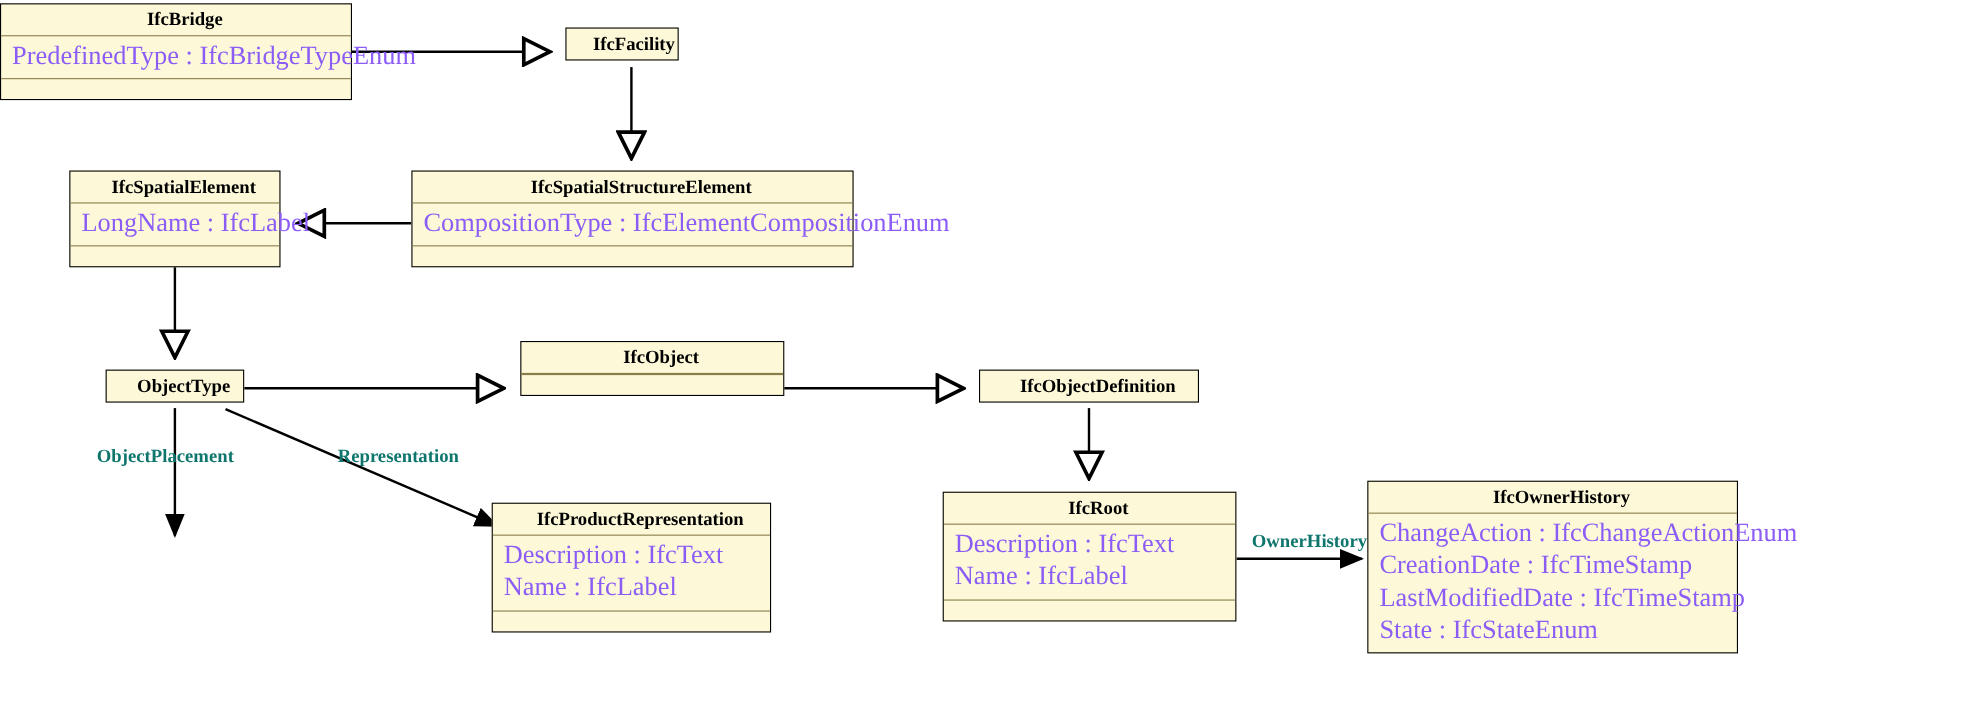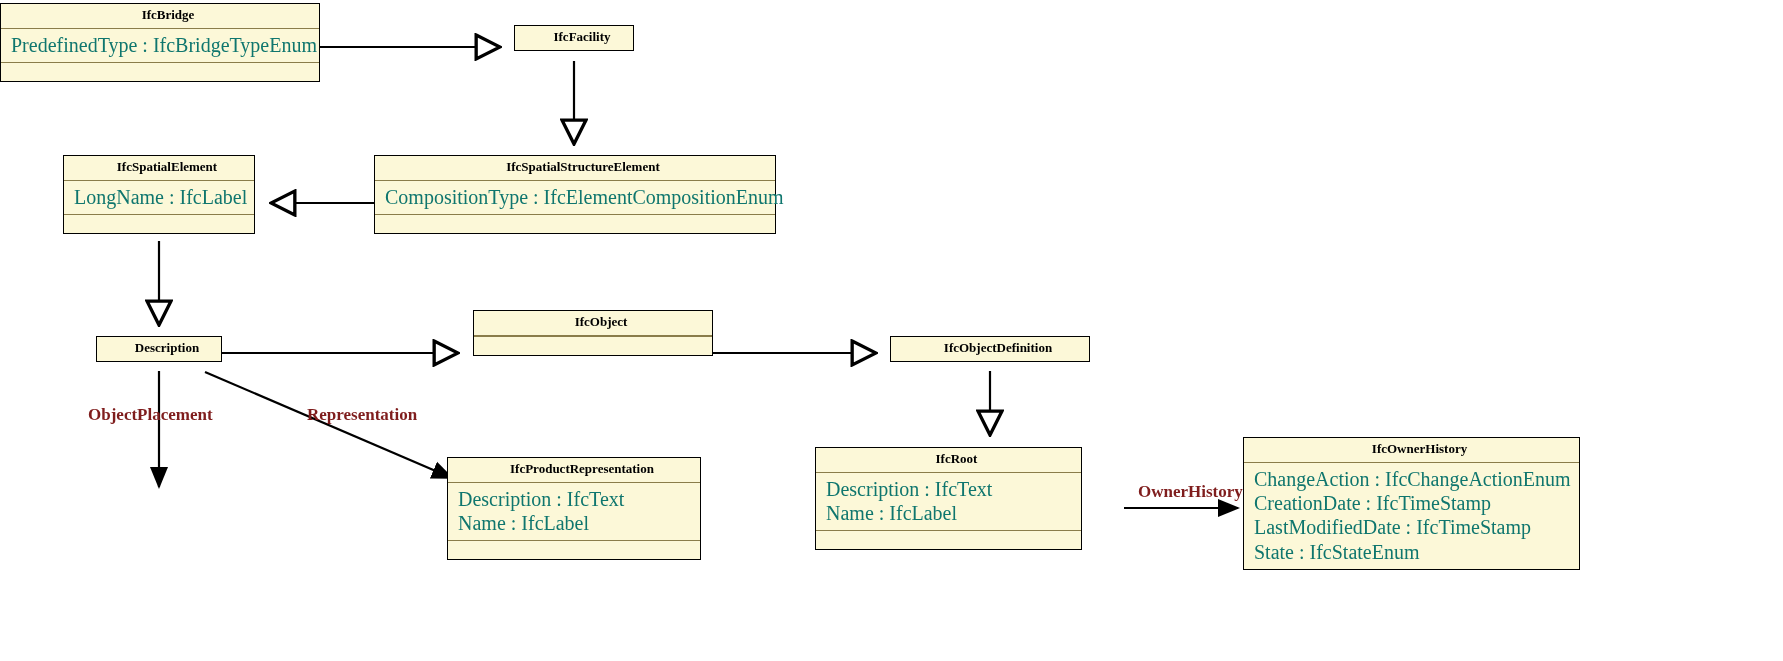--- a/index.html
+++ b/index.html
@@ -26,47 +26,47 @@
   .uml-class {
     position: absolute;
     background: #fcf8d8;
     border: 1.5px solid #000000;
     box-sizing: border-box;
     z-index: 5;
   }
   .uml-title {
     text-align: center;
     font-weight: bold;
-    font-size: 13px;
+    font-size: 17px;
     color: #000000;
     padding: 4px 8px 5px 24px;
     line-height: 1.12;
     white-space: nowrap;
   }
   .uml-sep {
     height: 0;
     border-top: 1.5px solid #8a7d4a;
   }
   .uml-attrs {
     padding: 4px 8px 5px 10px;
   }
   .uml-attr {
-    font-size: 20px;
-    color: #0f766e;
+    font-size: 24px;
+    color: #8b5cf6;
     line-height: 1.22;
     white-space: nowrap;
   }
   .uml-ops {
     height: 18px;
   }
   .edge-label {
     position: absolute;
     font-size: 17px;
     font-weight: bold;
-    color: #7f1d1d;
+    color: #0f766e;
     white-space: nowrap;
     z-index: 6;
   }
 </style>
 </head>
 <body>
 
 <div id="diagram">
 
   <svg class="edges" viewBox="0 0 1783 661">
@@ -123,21 +123,21 @@
   <div class="uml-class" style="left:0px; top:3px; width:320px;">
     <div class="uml-title">IfcBridge</div>
     <div class="uml-sep"></div>
     <div class="uml-attrs">
       <div class="uml-attr">PredefinedType : IfcBridgeTypeEnum</div>
     </div>
     <div class="uml-sep"></div>
     <div class="uml-ops"></div>
   </div>
 
-  <div class="uml-class" style="left:514px; top:25px; width:120px;">
+  <div class="uml-class" style="left:514px; top:25px; width:103px;">
     <div class="uml-title">IfcFacility</div>
   </div>
 
   <div class="uml-class" style="left:63px; top:155px; width:192px;">
     <div class="uml-title">IfcSpatialElement</div>
     <div class="uml-sep"></div>
     <div class="uml-attrs">
       <div class="uml-attr">LongName : IfcLabel</div>
     </div>
     <div class="uml-sep"></div>
@@ -148,21 +148,21 @@
     <div class="uml-title">IfcSpatialStructureElement</div>
     <div class="uml-sep"></div>
     <div class="uml-attrs">
       <div class="uml-attr">CompositionType : IfcElementCompositionEnum</div>
     </div>
     <div class="uml-sep"></div>
     <div class="uml-ops"></div>
   </div>
 
   <div class="uml-class" style="left:96px; top:336px; width:126px;">
-    <div class="uml-title">Description</div>
+    <div class="uml-title">ObjectType</div>
   </div>
 
   <div class="uml-class" style="left:473px; top:310px; width:240px;">
     <div class="uml-title">IfcObject</div>
     <div class="uml-sep"></div>
     <div class="uml-sep"></div>
     <div class="uml-ops"></div>
   </div>
 
   <div class="uml-class" style="left:890px; top:336px; width:200px;">
@@ -174,21 +174,21 @@
     <div class="uml-title">IfcProductRepresentation</div>
     <div class="uml-sep"></div>
     <div class="uml-attrs">
       <div class="uml-attr">Description : IfcText</div>
       <div class="uml-attr">Name : IfcLabel</div>
     </div>
     <div class="uml-sep"></div>
     <div class="uml-ops"></div>
   </div>
 
-  <div class="uml-class" style="left:815px; top:447px; width:267px;">
+  <div class="uml-class" style="left:857px; top:447px; width:267px;">
     <div class="uml-title">IfcRoot</div>
     <div class="uml-sep"></div>
     <div class="uml-attrs">
       <div class="uml-attr">Description : IfcText</div>
       <div class="uml-attr">Name : IfcLabel</div>
     </div>
     <div class="uml-sep"></div>
     <div class="uml-ops"></div>
   </div>
 

